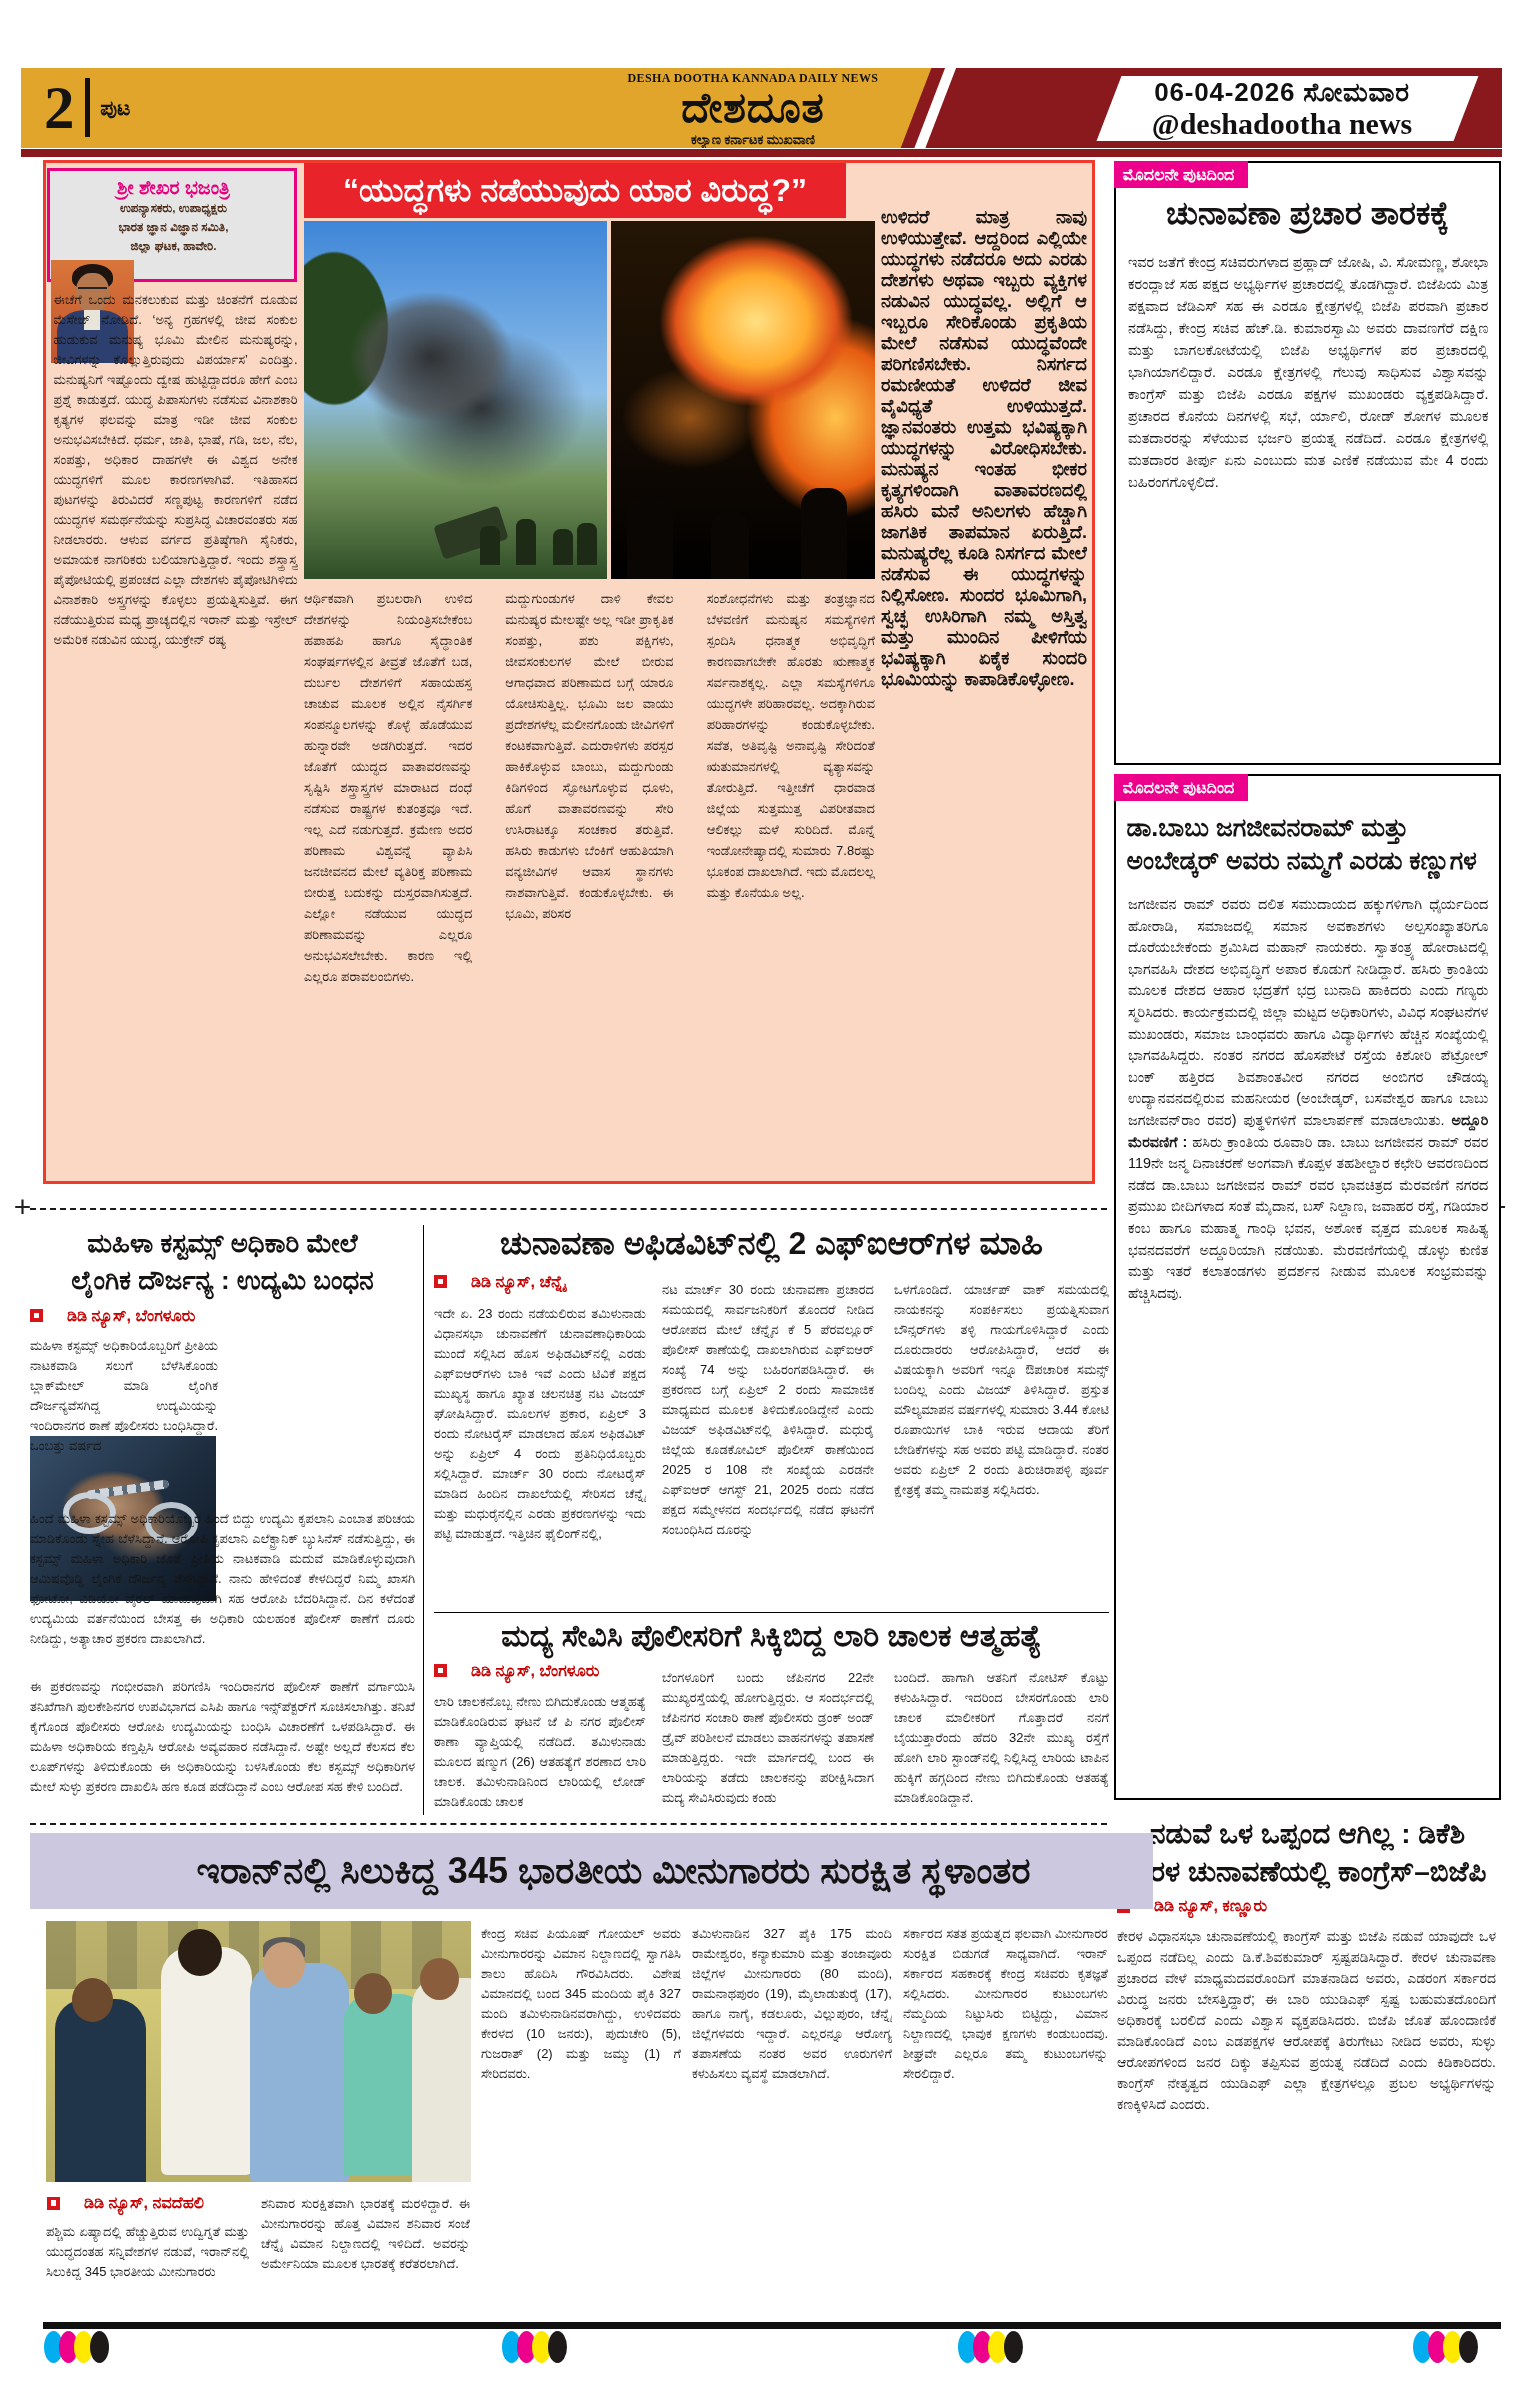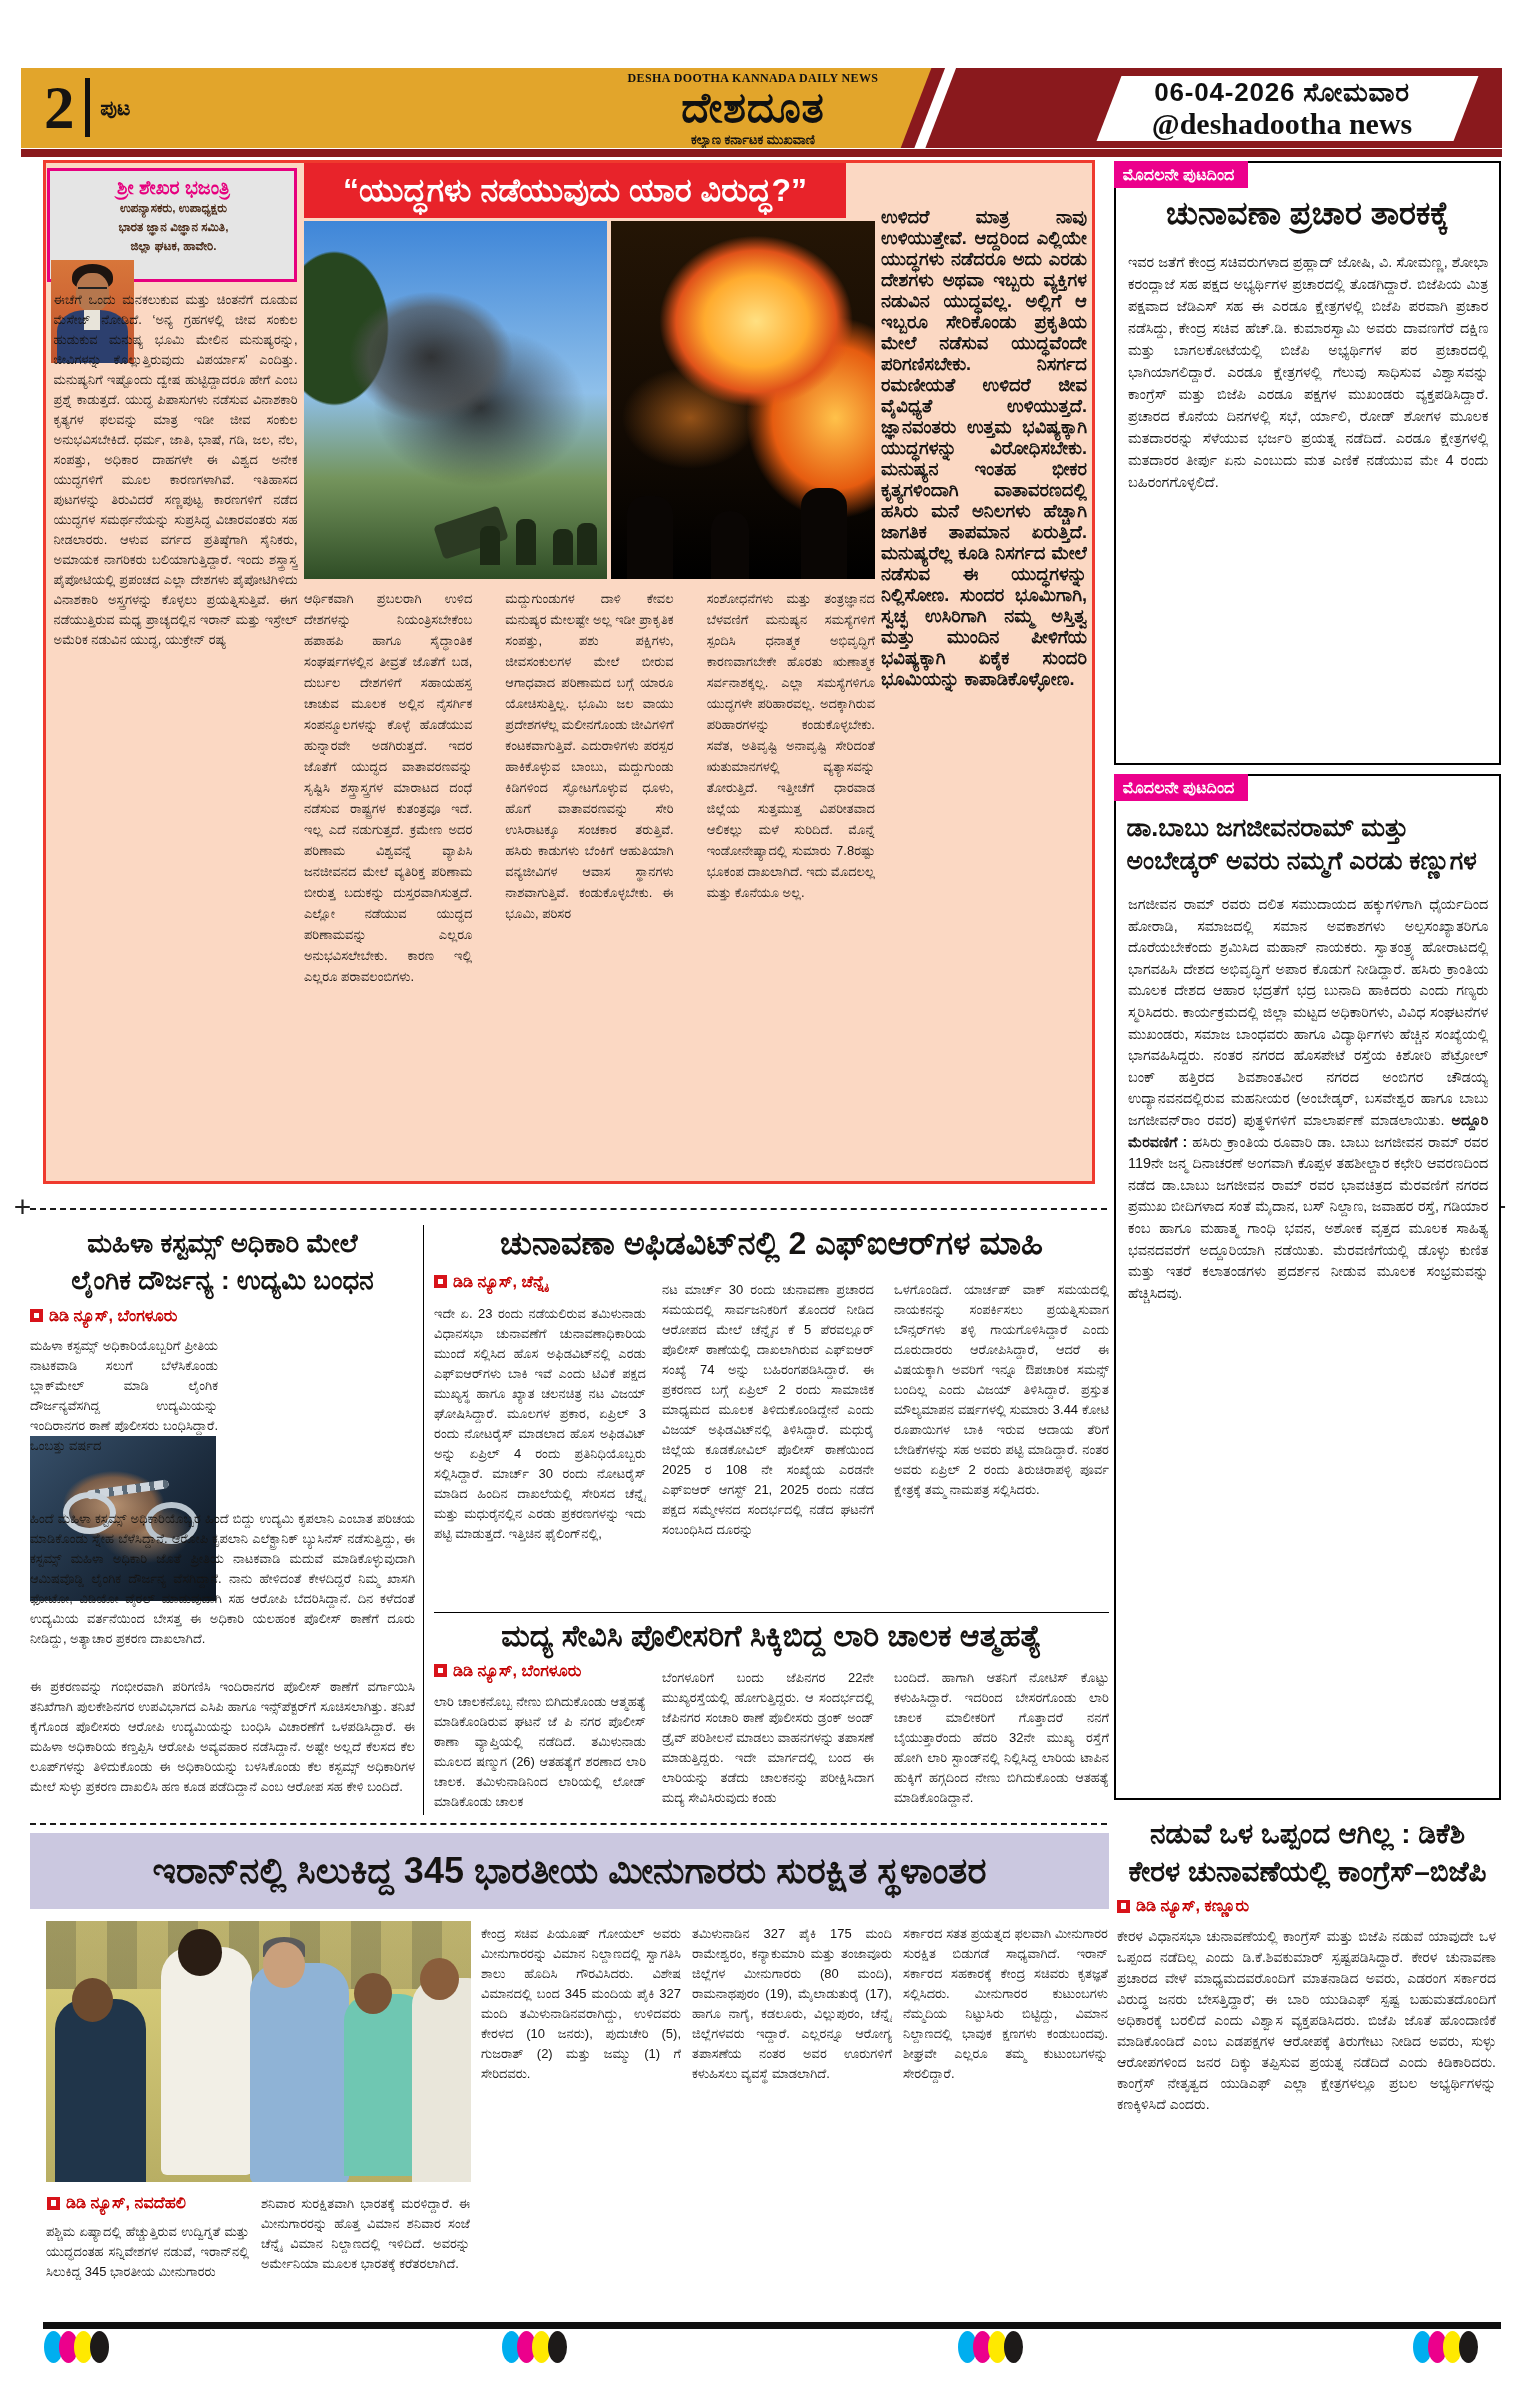--- a/index.html
+++ b/index.html
@@ -65,41 +65,41 @@
   .war-rightcol{position:absolute;left:835px;top:6px;width:206px;height:1002px;overflow:hidden;
                 font-size:18px;line-height:21px;text-align:justify;font-weight:700;margin-top:38px;}
   
   .sbox{background:#fff;border:2.3px solid #000;box-sizing:border-box;}
   .sb-label{position:absolute;left:-2.3px;top:-2.3px;height:27px;background:#EC008C;color:#fff;
             font-weight:bold;font-size:16px;line-height:27px;padding:0 13.7px 0 9px;}
   .sb1-head{position:absolute;left:0;top:32px;width:100%;text-align:center;font-weight:bold;font-size:32px;}
   .sb-body{position:absolute;left:12px;right:10.6px;overflow:hidden;font-size:14.4px;line-height:22px;text-align:justify;}
   .sb2-head{position:absolute;left:10.6px;top:35px;width:357px;font-weight:bold;font-size:25px;line-height:33px;text-align:justify;}
   .kerala-head{position:absolute;left:0;top:0;width:100%;font-weight:bold;font-size:28px;line-height:38px;text-align:center;}
-  .byline{display:flex;align-items:center;gap:6px;font-weight:bold;font-size:16px;color:#C40000;}
+  .byline{display:flex;align-items:center;gap:24px;font-weight:bold;font-size:16px;color:#C40000;}
   .bullet{width:13px;height:13px;background:#D8131A;position:relative;flex:none;}
   .bullet:after{content:"";position:absolute;left:3.8px;top:3.8px;width:5.3px;height:5.3px;background:#fff;}
   
   .dashline{border-top:2.3px dashed #1a1a1a;}
   .cust-head{font-weight:bold;font-size:26px;line-height:37px;text-align:center;}
   .smallbody{font-size:13px;line-height:20px;text-align:justify;overflow:hidden;font-weight:500;}
   .photo-cuffs{position:relative;overflow:hidden;
      background:
        radial-gradient(ellipse 68px 46px at 45% 42%, rgba(190,150,115,.95), rgba(140,100,70,.8) 60%, transparent 75%),
        radial-gradient(ellipse 61px 42px at 62% 58%, rgba(175,135,100,.9), transparent 75%),
        linear-gradient(135deg,#37506a 0%,#1d2d3f 55%,#0c1520 100%);}
   .photo-cuffs .chain{position:absolute;left:30%;top:30%;width:83px;height:9px;background:
        repeating-linear-gradient(90deg,#cfd6dd 0 9px,#5a6a78 9px 13.7px);border-radius:4.6px;transform:rotate(-8deg);}
   .photo-cuffs .cuff1{position:absolute;left:18%;top:34%;width:41px;height:30px;border:6px solid #c9d2da;border-radius:50%;}
   .photo-cuffs .cuff2{position:absolute;left:62%;top:40%;width:41px;height:30px;border:6px solid #b9c4cd;border-radius:50%;}
   .mid-head{font-weight:bold;font-size:32px;text-align:center;}
   .vline{border-left:1.9px solid #000;}
   .hline{border-top:1.9px solid #000;}
   
-  .fish-band{background:#CBC8E0;text-align:center;font-weight:bold;font-size:36px;line-height:76px;}
+  .fish-band{background:#CBC8E0;text-align:center;font-weight:bold;font-size:36px;line-height:76px;padding-left:44px;}
   .photo-airport{position:relative;overflow:hidden;
      background:linear-gradient(180deg,#ddd27c 0%,#cfc46e 35%,#b4ab62 70%,#8d875230 100%),#a79c5e;}
   .photo-airport .wall{position:absolute;inset:0;background:linear-gradient(180deg,#ded37e,#b8ae64);}
   .photo-airport .man-shawl{position:absolute;left:27%;top:10%;width:91px;height:228px;background:#f2efe6;border-radius:30px 30px 6px 6px;}
   .photo-airport .head1{position:absolute;left:31%;top:3%;width:44px;height:47px;background:#2a1d14;border-radius:50%;}
   .photo-airport .minister{position:absolute;left:48%;top:16%;width:99px;height:220px;background:#8fb3d6;border-radius:30px 30px 6px 6px;}
   .photo-airport .head2{position:absolute;left:51%;top:8%;width:42px;height:46px;background:#caa07c;border-radius:50%;}
   .photo-airport .hair2{position:absolute;left:51%;top:6%;width:42px;height:20px;background:#5a5a5a;border-radius:50% 50% 0 0;}
   .photo-airport .p3{position:absolute;left:70%;top:28%;width:83px;height:182px;background:#6fc7b2;border-radius:27px 27px 0 0;}
   .photo-airport .head3{position:absolute;left:72.5%;top:20%;width:38px;height:41px;background:#7a5436;border-radius:50%;}

